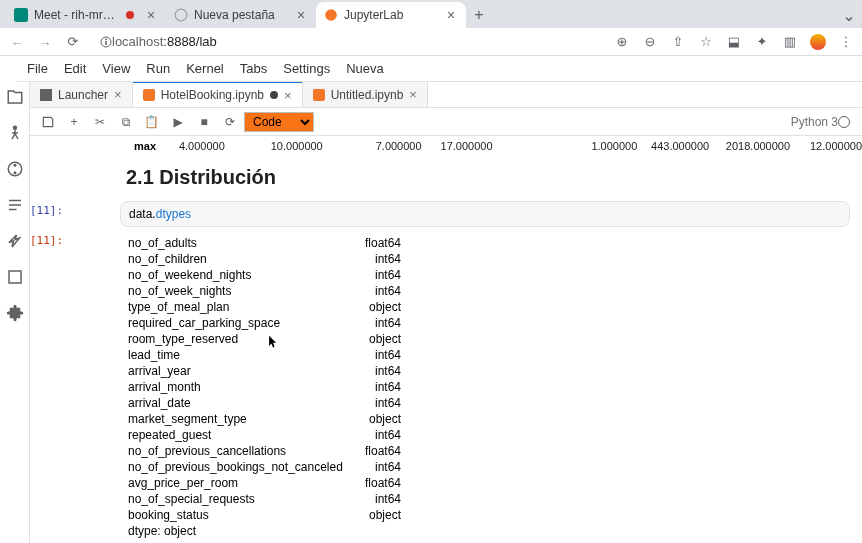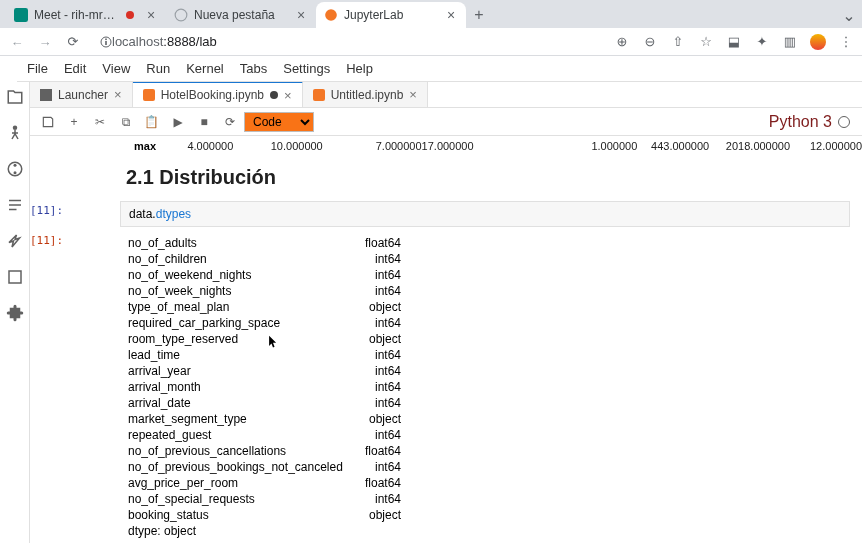--- a/index.html
+++ b/index.html
@@ -39,34 +39,34 @@
 .doc-tab .icon-launcher { width:12px; height:12px; background:#616161; }
 .doc-tab .icon-nb { width:12px; height:12px; border-radius:2px; }
 .doc-tab .icon-nb.orange { background:#f37726; }
 .doc-tab .tab-x { color:#757575; font-size:13px; }
 .doc-tab .dirty { width:8px; height:8px; border-radius:50%; background:#424242; }
 
 .nb-toolbar { height: 28px; border-bottom: 1px solid #e0e0e0; display: flex; align-items: center; padding: 0 6px; gap: 2px; }
 .tb-btn { width: 24px; height: 22px; display: flex; align-items: center; justify-content: center; color: #616161; font-size: 12px; }
 .tb-select { height: 20px; border: 1px solid #bdbdbd; font-size: 12px; padding: 0 4px; min-width: 70px; background:#f97316; }
 .tb-spacer { flex:1; }
-.tb-kernel { font-size: 16px; color: #7f1d1d; padding-right: 6px; display:flex; align-items:center; gap:6px; }
+.tb-kernel { font-size: 12px; color: #737373; padding-right: 6px; display:flex; align-items:center; }
 .tb-kernel .circle { width:12px; height:12px; border:1.5px solid #616161; border-radius:50%; }
 
 .notebook { flex: 1; overflow: auto; padding: 4px 0 8px 0; }
 .stats-row { font-family: ui-monospace, Menlo, monospace; font-size: 11px; color: #212121; display:flex; padding-left: 104px; }
 .stats-row .hdr { font-weight:700; color:#000; width:50px; }
 .stats-row span { display:inline-block; }
 .section-title { font-size: 20px; font-weight: 600; color: #212121; padding: 14px 0 10px 96px; }
 .cell { display: flex; padding: 2px 12px 2px 0; }
 .prompt { width: 90px; text-align: left; font-family: ui-monospace, Menlo, monospace; font-size: 11px; padding-right: 10px; padding-top: 3px; }
 .prompt.in { color: #303f9f; }
 .prompt.out { color: #bf360c; }
 .cell-body { flex: 1; font-family: ui-monospace, Menlo, monospace; font-size: 12px; line-height: 16px; padding: 4px 8px; }
-.input-area { background: #f7f7f7; border: 1px solid #e0e0e0; border-radius: 0; }
+.input-area { background: #f7f7f7; border: 1px solid #e0e0e0; border-radius: 8px; }
 .cell { position: relative; }
 .code .attr { color: #1976d2; }
 .dtypes-row { display:flex; }
 .dtypes-row .col1 { min-width: 235px; }
 .dtypes-row .col2 { text-align: right; min-width: 38px; }
 
 .cursor { position:absolute; width:10px; height:14px; }
 </style>
 </head>
 <body>
@@ -127,21 +127,21 @@
 
 <div class="jlab">
   <div class="jlab-menu">
     <span>File</span>
     <span>Edit</span>
     <span>View</span>
     <span>Run</span>
     <span>Kernel</span>
     <span>Tabs</span>
     <span>Settings</span>
-    <span>Help</span>
+    <span>Nueva</span>
   </div>
 
   <div class="jlab-body">
     <div class="jlab-sidebar">
       <svg class="sb-icon" viewBox="0 0 24 24">
           <path d="M3 4h7l2 2h9v14H3z" fill="none" stroke="#616161" stroke-width="2"></path>
         </svg>
       <svg class="sb-icon" viewBox="0 0 24 24">
           <circle cx="12" cy="5" r="3" fill="#616161"></circle>
           <path d="M12 8v5l-4 7m4-7l4 7M8 12h8" stroke="#616161" stroke-width="2" fill="none"></path>
@@ -204,24 +204,24 @@
         <div class="tb-spacer"></div>
         <div class="tb-kernel">
           <span>Python 3</span>
           <span class="circle"></span>
         </div>
       </div>
 
       <div class="notebook">
         <div class="stats-row">
           <span class="hdr">max</span>
-          <span style="width:70px;text-align:center">4.000000</span>
+          <span style="width:70px;text-align:left">4.000000</span>
           <span style="width:90px;text-align:right">10.000000</span>
           <span style="width:110px;text-align:right">7.000000</span>
-          <span style="width:100px;text-align:left">17.000000</span>
+          <span style="width:100px;text-align:center">17.000000</span>
           <span style="width:140px;text-align:right">1.000000</span>
           <span style="width:80px;text-align:right">443.000000</span>
           <span style="width:90px;text-align:right">2018.000000</span>
           <span style="width:80px;text-align:right">12.000000</span>
         </div>
 
         <div class="section-title">2.1 Distribución</div>
 
         <div class="cell">
           <div class="prompt in">[11]:</div>

